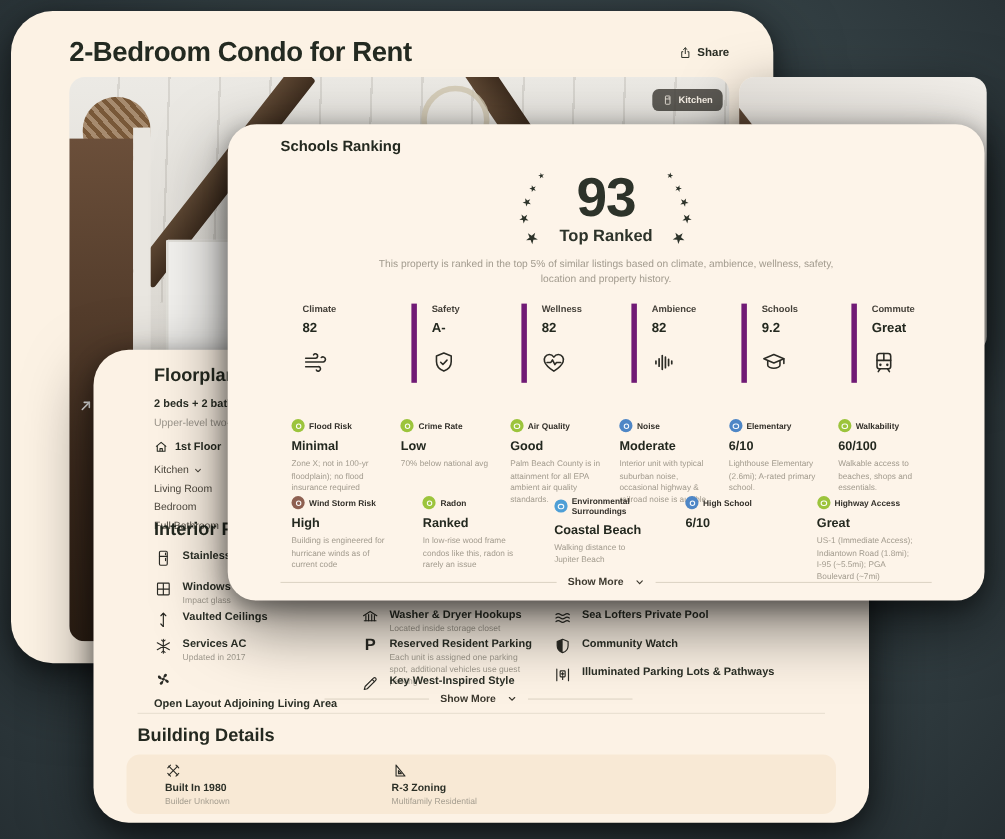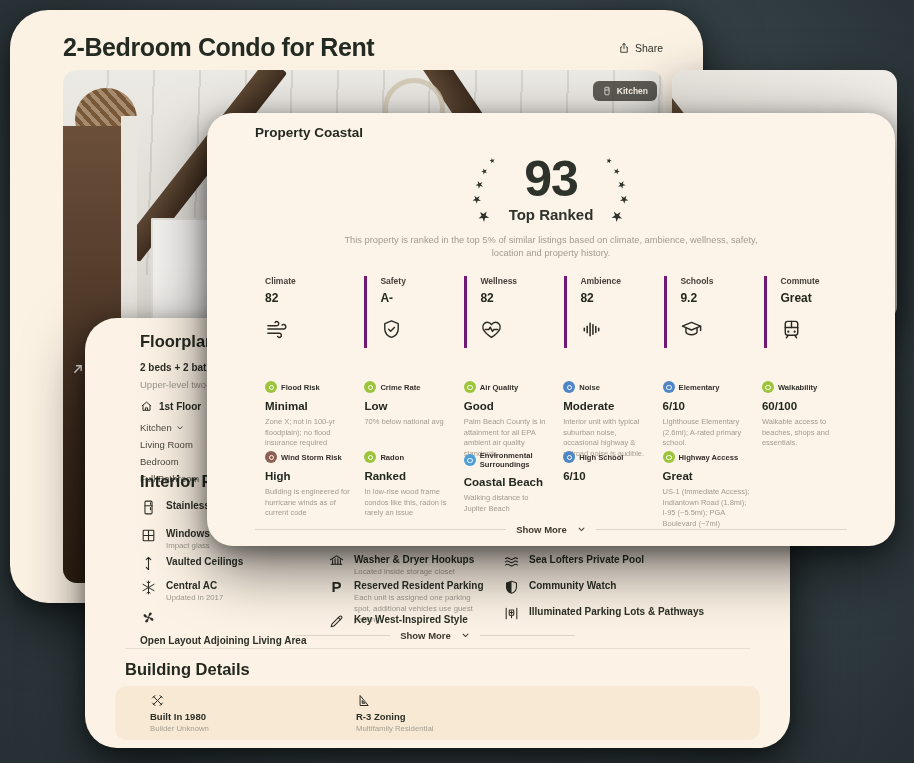--- a/index.html
+++ b/index.html
@@ -5,21 +5,21 @@
   html,body{margin:0;padding:0;background:#36423f;}
   .stage{position:relative;width:914px;height:763px;overflow:hidden;
          background:radial-gradient(circle at 50% 45%, #45545a 0%, #323e42 70%, #262f33 100%);
          font-family:"Liberation Sans", sans-serif;color:#262b22;}
   .card{position:absolute;background:#fcf2e4;border-radius:36px;
         box-shadow:0 22px 60px rgba(0,0,0,.55), 0 6px 20px rgba(0,0,0,.38);}
   
   #cardA{left:10px;top:10px;width:693px;height:593px;z-index:1;}
   .title{position:absolute;left:53px;top:23px;font-size:25px;font-weight:800;letter-spacing:-.4px;color:#232a21;}
   .share{position:absolute;right:40px;top:32px;display:flex;align-items:center;gap:5px;
-         font-size:10.5px;font-weight:400;color:#2b2f26;cursor:pointer;}
+         font-size:10.5px;font-weight:700;color:#2b2f26;cursor:pointer;}
   .photo{position:absolute;left:53px;top:60px;width:600px;height:513px;border-radius:14px;overflow:hidden;
          background:linear-gradient(180deg,#eceae5 0%,#dfdcd6 34%,#d3cfc8 100%);}
   .plank{position:absolute;left:0;top:0;width:100%;height:40%;
          background:repeating-linear-gradient(92deg,transparent 0 44px, rgba(110,105,95,.16) 44px 46px);}
   .beam{position:absolute;background:linear-gradient(90deg,#5d4733,#3e2d1f);border-radius:3px;}
   .b1{left:128px;top:-30px;width:25px;height:240px;transform:rotate(38deg);}
   .b2{left:420px;top:-40px;width:25px;height:250px;transform:rotate(-34deg);}
   .b3{left:596px;top:-26px;width:20px;height:210px;transform:rotate(30deg);}
   .ring{position:absolute;left:320px;top:8px;width:52px;height:52px;border:5px solid #cfc5ae;border-radius:50%;opacity:.8;}
   .cab1{position:absolute;left:88px;top:148px;width:264px;height:122px;background:#f3f2ef;border-radius:2px;
@@ -68,23 +68,23 @@
   .bitem .bl{font-size:9.5px;font-weight:700;color:#2b2f26;margin-top:3px;}
   .bitem .bs{font-size:7.8px;color:#a59e90;margin-top:2px;}
   
   #cardD{left:207px;top:113px;width:688px;height:433px;z-index:4;border-radius:26px;background:#fdf4e9;}
   .pr-head{position:absolute;left:48px;top:12px;font-size:13.5px;font-weight:800;color:#242920;}
   .score{position:absolute;left:0;right:0;top:40px;text-align:center;}
   .score .num{font-size:50px;line-height:52px;font-weight:800;color:#2d332a;letter-spacing:-1px;}
   .score .lbl{font-size:15px;font-weight:800;color:#2d332a;margin-top:1px;}
   .score .desc{width:432px;margin:11px auto 0;font-size:9.3px;line-height:1.45;color:#a29b8e;}
   .st{position:absolute;left:50%;color:#2d332a;line-height:1;}
-  .cats{position:absolute;left:58px;top:163px;display:flex;}
+  .cats{position:absolute;left:68px;top:163px;display:flex;}
   .cat{width:99.4px;height:72px;box-sizing:border-box;}
-  .cat + .cat{border-left:3px solid #701a75;padding-left:13px;width:100px;}
+  .cat + .cat{border-left:5px solid #701a75;padding-left:13px;width:100px;}
   .cat-l{font-size:8.5px;font-weight:600;color:#45413a;}
   .cat-v{font-size:12px;font-weight:800;color:#23281f;margin-top:5px;}
   .cat-i{margin-top:13px;}
   .cat-i svg{width:23px;height:23px;}
   .drow{position:absolute;left:58px;display:flex;}
   .det{width:99.4px;box-sizing:border-box;padding-right:12px;}
   .det-h{display:flex;align-items:center;gap:4px;}
   .dot{width:12px;height:12px;border-radius:50%;flex:0 0 auto;position:relative;}
   .dot:after{content:"";position:absolute;left:3.5px;top:3.5px;width:3.5px;height:3.5px;
              border:1.2px solid rgba(255,255,255,.95);border-radius:50%;}
@@ -204,21 +204,21 @@
       <div>
           <div class="fl">Vaulted Ceilings</div>
         </div>
     </div>
     <div class="feat" style="left:55px;top:262px;width:165px;">
       <div class="fi"><svg class="ic" viewBox="0 0 24 24" fill="none" stroke="#2b2b25" stroke-width="1.4" stroke-linecap="round">
             <path d="M12 3v18M4.2 7.5l15.6 9M19.8 7.5l-15.6 9"></path>
             <path d="M9.8 4.2L12 6l2.2-1.8M9.8 19.8L12 18l2.2 1.8"></path>
           </svg></div>
       <div>
-          <div class="fl">Central AC</div>
+          <div class="fl">Services AC</div>
           <div class="fs">Updated in 2017</div>
         </div>
     </div>
     <div class="feat" style="left:55px;top:292px;width:230px;flex-direction:column;">
       <div class="fi"><svg class="ic" viewBox="0 0 24 24" fill="#2b2b25" stroke="none">
             <circle cx="12" cy="12" r="1.9"></circle>
             <path d="M12 10.2c0-3 1.2-5.2 3-5.2 1.5 0 2.2 1.5 1.2 2.8-.8 1.2-2.7 2.4-4.2 2.4zM12 13.8c0 3-1.2 5.2-3 5.2-1.5 0-2.2-1.5-1.2-2.8.8-1.2 2.7-2.4 4.2-2.4zM10.2 12c-3 0-5.2-1.2-5.2-3 0-1.5 1.5-2.2 2.8-1.2 1.2.8 2.4 2.7 2.4 4.2zM13.8 12c3 0 5.2 1.2 5.2 3 0 1.5-1.5 2.2-2.8 1.2-1.2-.8-2.4-2.7-2.4-4.2z"></path>
           </svg></div>
       <div>
           <div class="fl">Open Layout Adjoining Living Area</div>
@@ -309,21 +309,21 @@
               <path d="M6.5 4v16h13L6.5 4z"></path>
               <path d="M10 12v4.5h4.2z"></path>
             </svg></div>
         <div class="bl">R-3 Zoning</div>
         <div class="bs">Multifamily Residential</div>
       </div>
     </div>
   </div>
 
   <div class="card" id="cardD">
-    <div class="pr-head">Property Coastal</div>
+    <div class="pr-head">Schools Ranking</div>
 
     <div class="score">
       <span class="st" style="margin-left:-62px;top:4px;font-size:7px;transform:rotate(-10deg);">★</span>
       <span class="st" style="margin-left:-70px;top:15px;font-size:8px;transform:rotate(-18deg);">★</span>
       <span class="st" style="margin-left:-76px;top:27px;font-size:10px;transform:rotate(-25deg);">★</span>
       <span class="st" style="margin-left:-79px;top:41px;font-size:11px;transform:rotate(-32deg);">★</span>
       <span class="st" style="margin-left:-74px;top:56px;font-size:14px;transform:rotate(-40deg);">★</span>
       <span class="st" style="margin-left:55px;top:4px;font-size:7px;transform:rotate(10deg);">★</span>
       <span class="st" style="margin-left:62px;top:15px;font-size:8px;transform:rotate(18deg);">★</span>
       <span class="st" style="margin-left:66px;top:27px;font-size:10px;transform:rotate(25deg);">★</span>
@@ -433,21 +433,21 @@
       <div class="det">
         <div class="det-h">
             <span class="dot" style="background: rgb(156, 196, 60);"></span>
             <span class="det-l">Walkability</span>
           </div>
         <div class="det-v">60/100</div>
         <div class="det-d">Walkable access to beaches, shops and essentials.</div>
       </div>
     </div>
 
-    <div class="drow" style="top:338px;">
+    <div class="drow" style="top:338px;gap:20px;">
       <div class="det">
         <div class="det-h">
             <span class="dot" style="background: rgb(142, 96, 81);"></span>
             <span class="det-l">Wind Storm Risk</span>
           </div>
         <div class="det-v">High</div>
         <div class="det-d">Building is engineered for hurricane winds as of current code</div>
       </div>
       <div class="det">
         <div class="det-h">

